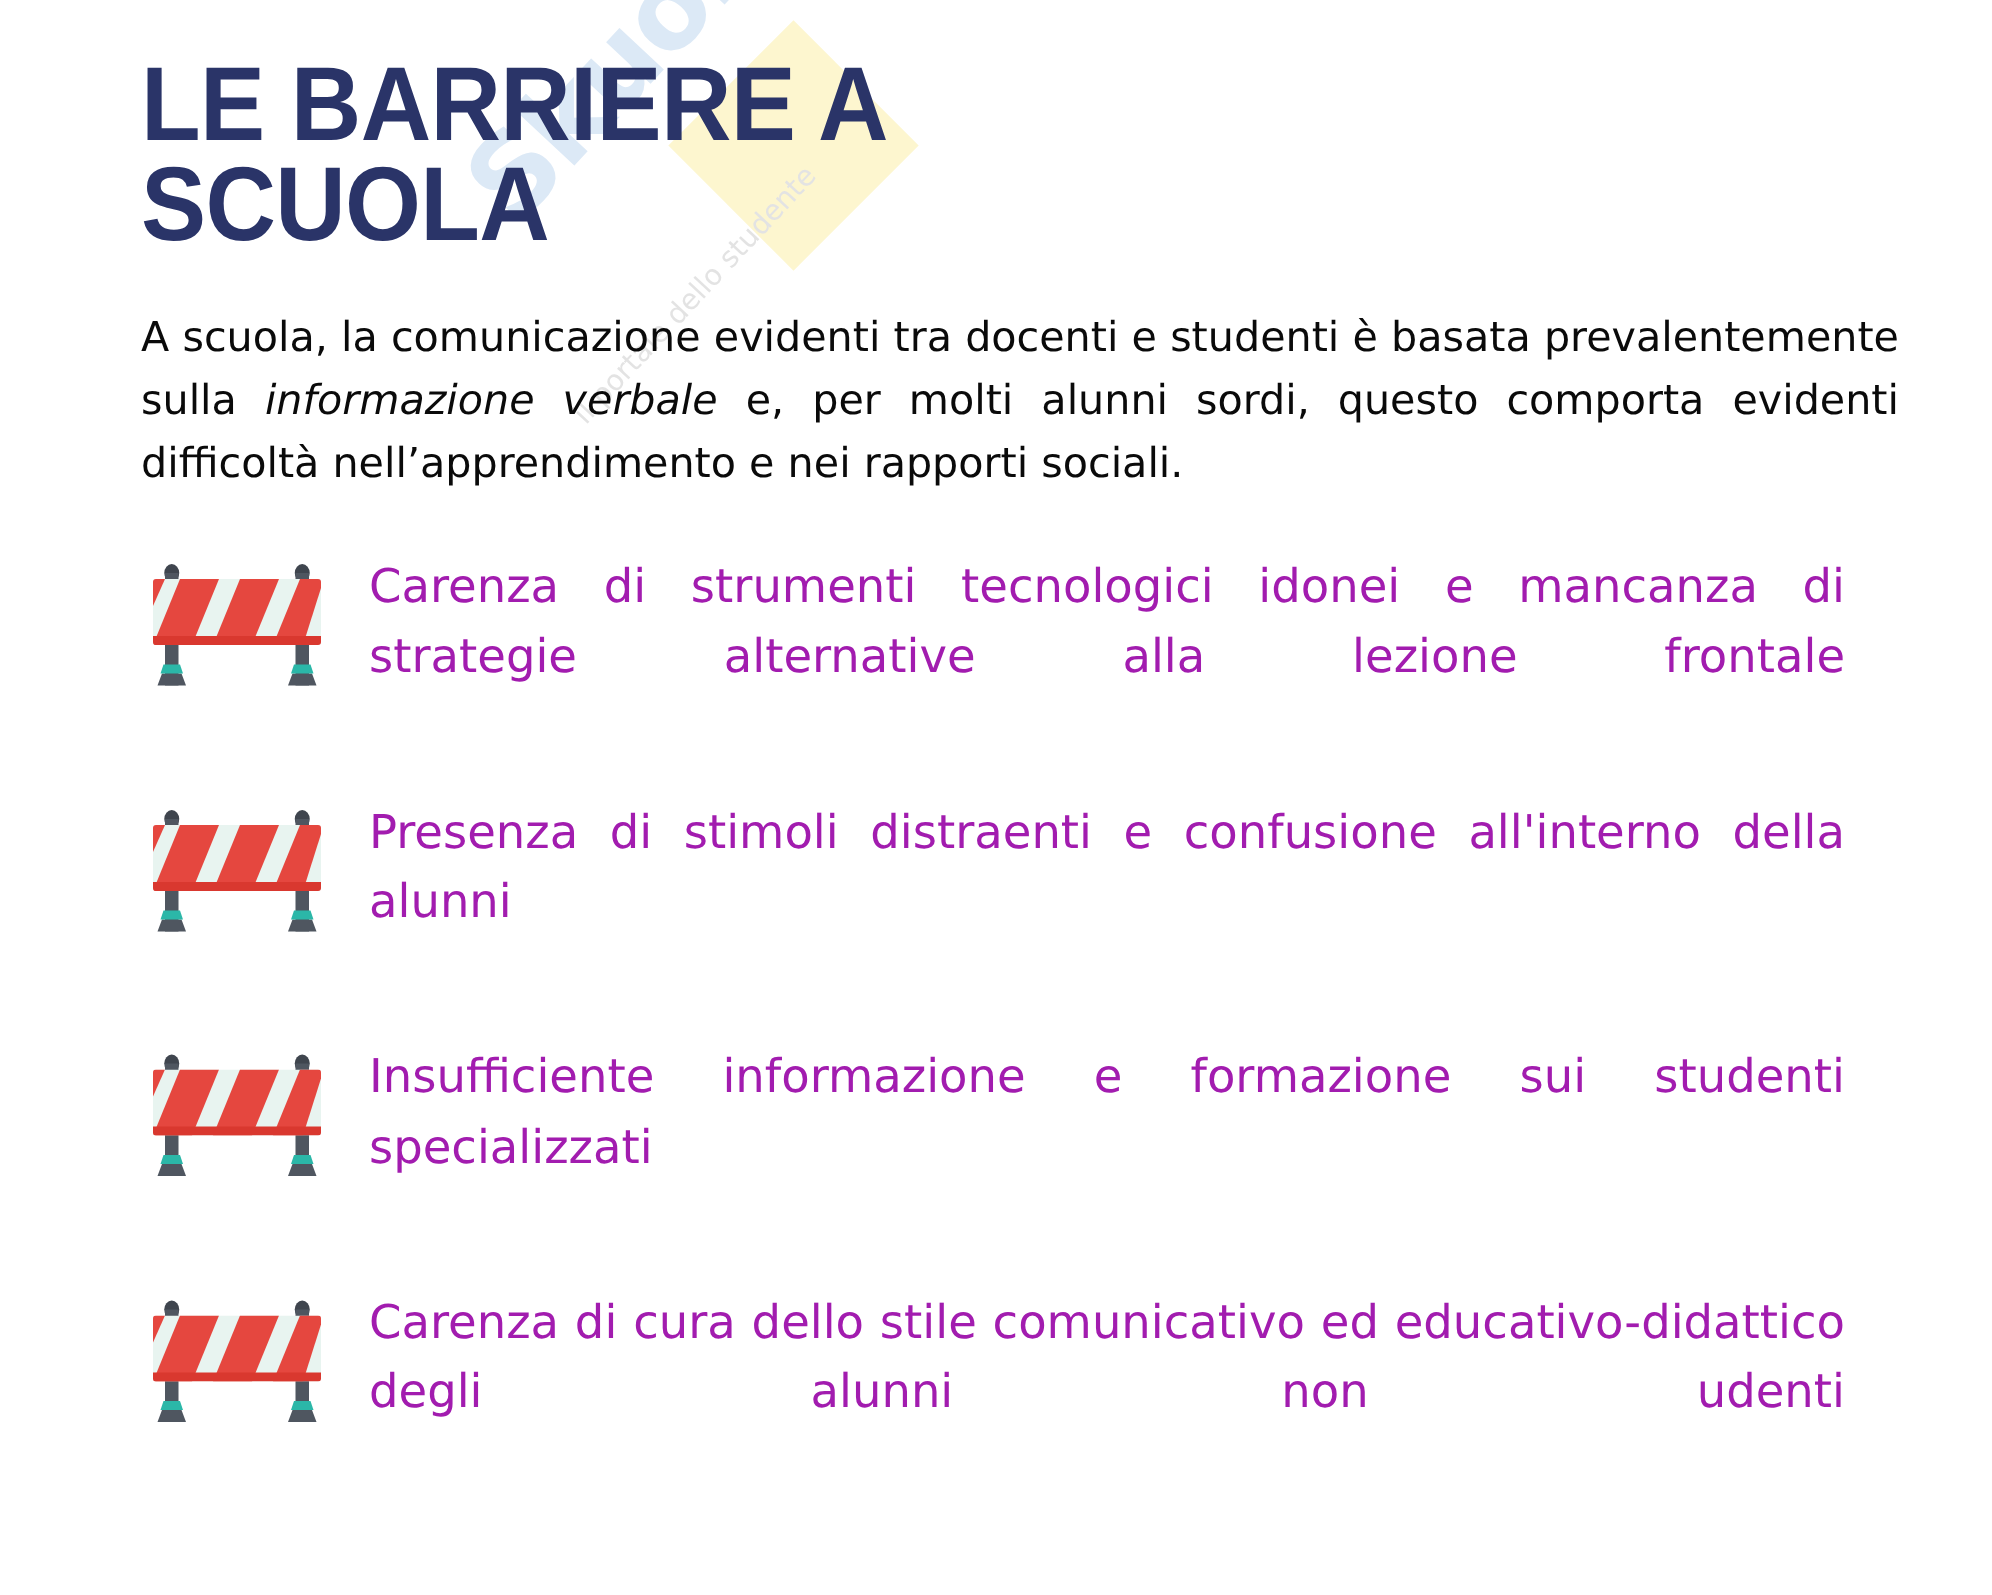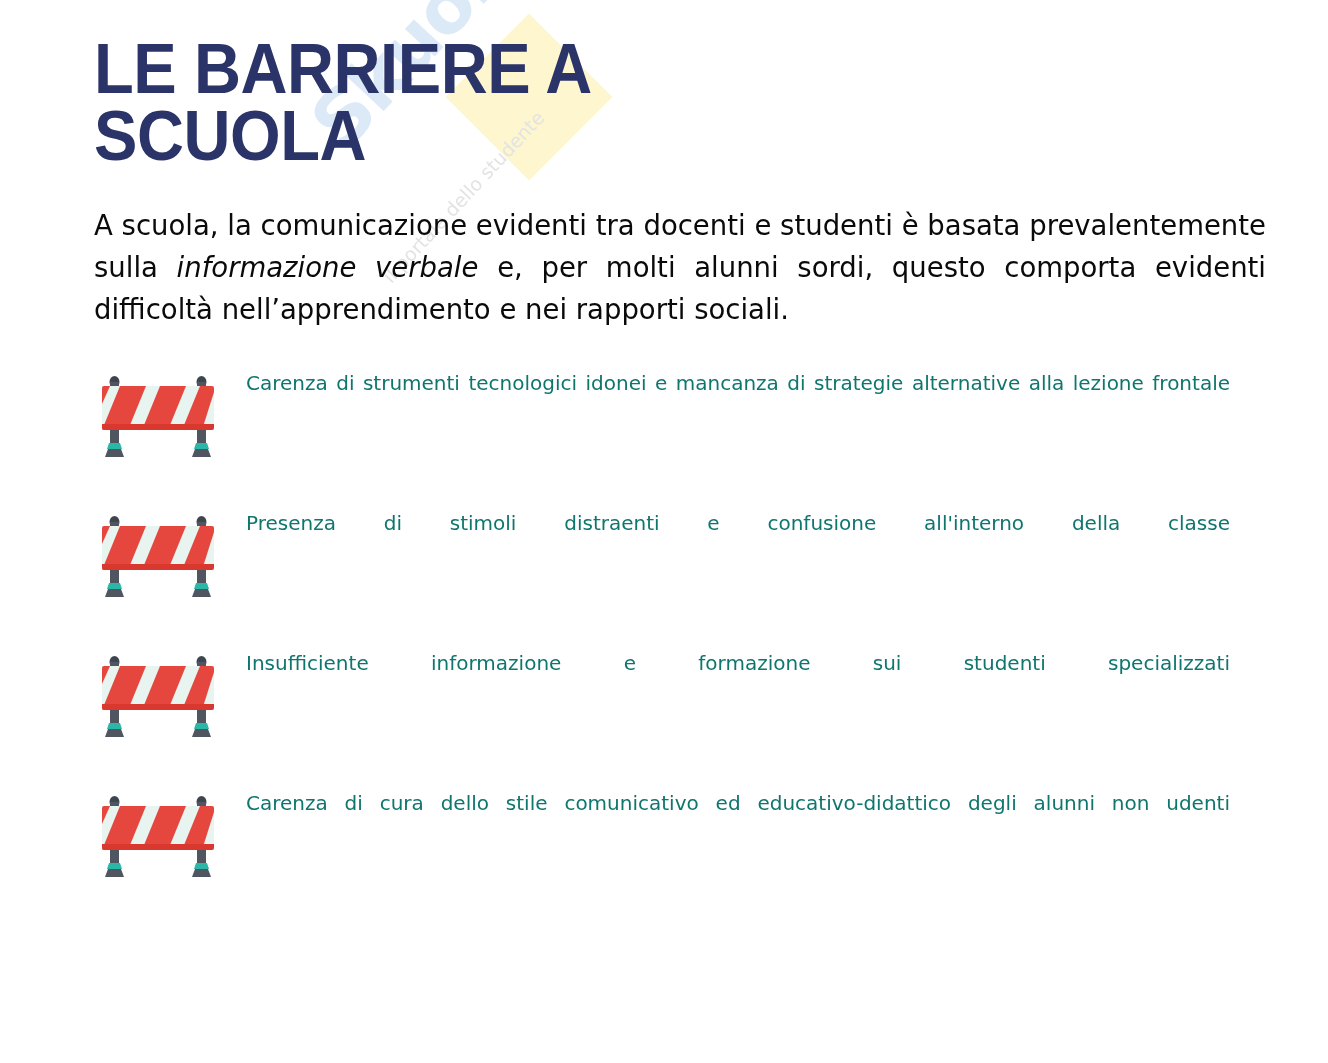--- a/index.html
+++ b/index.html
@@ -120,25 +120,25 @@
     min-height: 118px;
   }
   .barrier-icon-cell {
     flex: 0 0 152px;
     width: 152px;
     padding-top: 6px;
   }
   .barrier-text {
     flex: 1 1 auto;
     font-family: "DejaVu Sans", sans-serif;
-    font-size: 20px;
+    font-size: 31px;
     line-height: 1.5;
     text-align: justify;
     text-justify: inter-word;
-    color: #0f766e;
+    color: #a21caf;
     padding-top: 2px;
     padding-right: 4px;
   }
   .barrier-text::after {
     content: "";
     display: inline-block;
     width: 100%;
   }
 
   
@@ -225,21 +225,21 @@
                   <polygon points="8,58 26,14 52,14 34,58"></polygon>
                   <polygon points="48,58 66,14 92,14 74,58"></polygon>
                   <polygon points="88,58 106,14 120,14 120,20 108,58"></polygon>
                   <polygon points="8,32 8,14 16,14"></polygon>
                 </g>
                 <rect x="8" y="52" width="112" height="6" fill="#d9382f"></rect>
               </g>
             </g>
           </svg>
         </div>
-        <div class="barrier-text">Presenza di stimoli distraenti e confusione all'interno della classe</div>
+        <div class="barrier-text">Presenza di stimoli distraenti e confusione all'interno della alunni</div>
       </li>
 
       <li class="barrier-item">
         <div class="barrier-icon-cell">
           <svg class="barrier-svg" viewBox="0 0 128 96" xmlns="http://www.w3.org/2000/svg" aria-hidden="true">
             <g>
               <rect x="16" y="57" width="9" height="28" fill="#4f5660"></rect>
               <rect x="103" y="57" width="9" height="28" fill="#4f5660"></rect>
               <path d="M11 85 h19 l-3 -8 h-13 z" fill="#4f5660"></path>
               <path d="M98 85 h19 l-3 -8 h-13 z" fill="#4f5660"></path>

